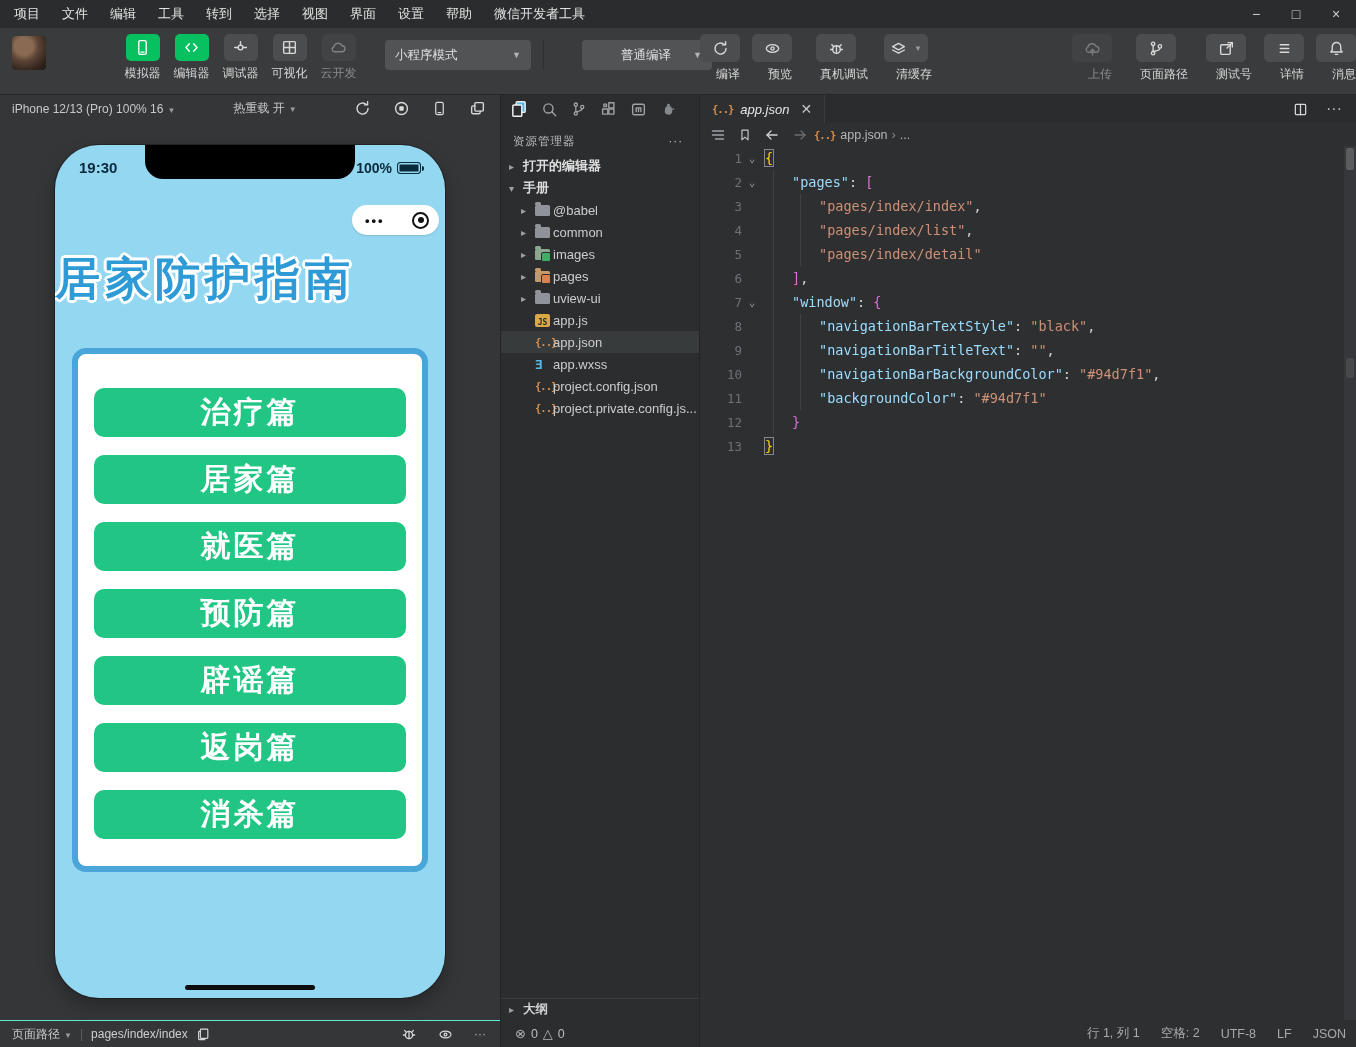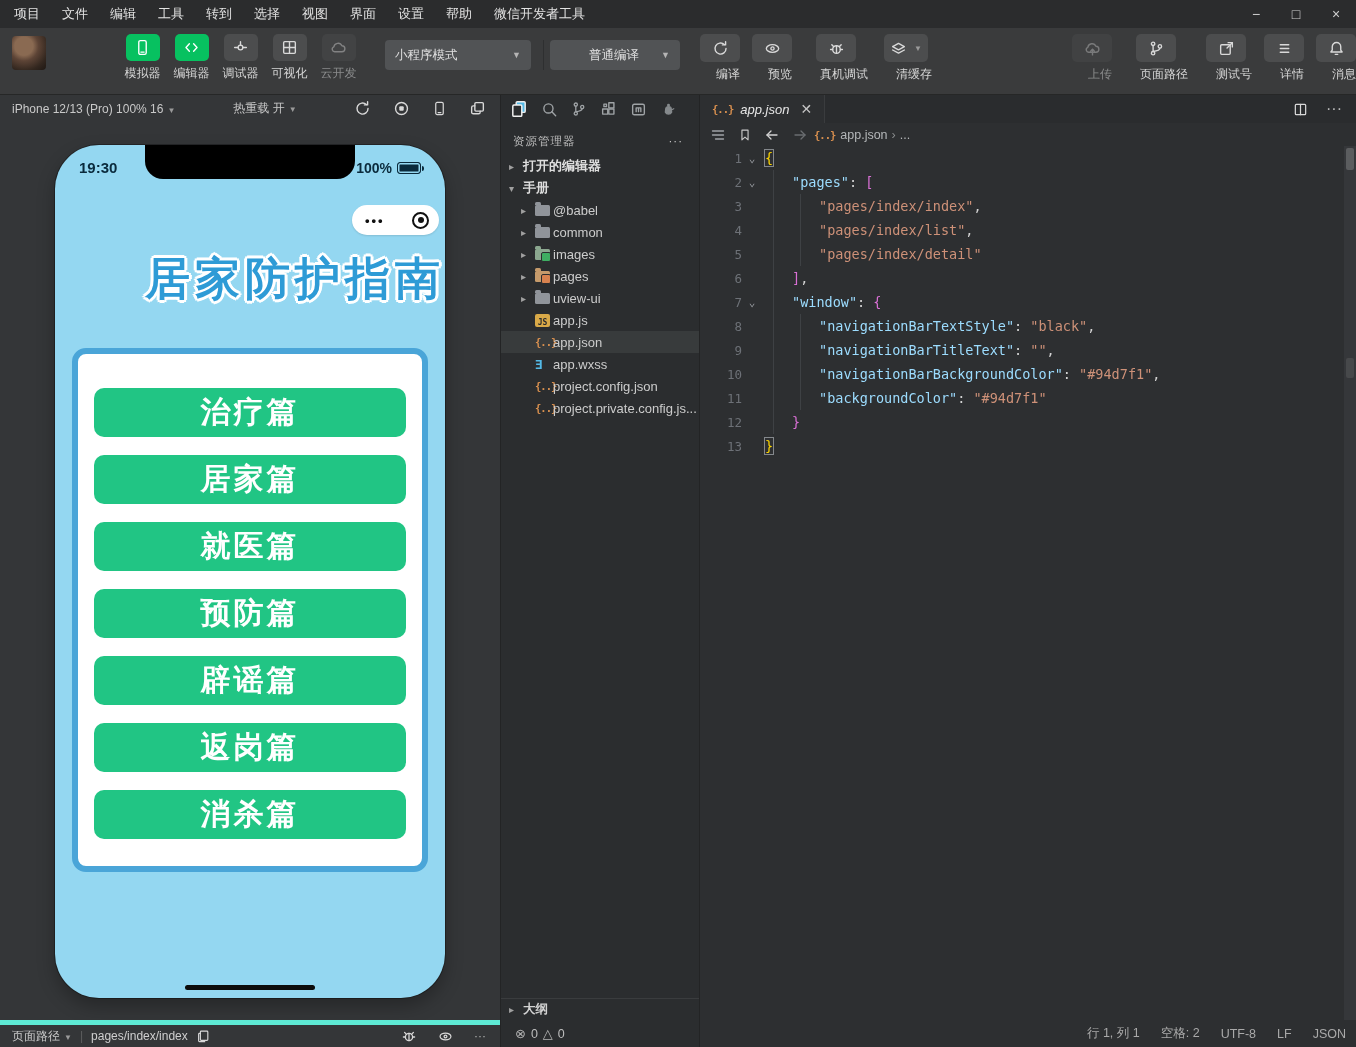--- a/index.html
+++ b/index.html
@@ -52,26 +52,26 @@
   .phone { position:absolute; left:55px; top:50px; width:390px; height:853px; border-radius:44px; background:#94d7f1; overflow:hidden; box-shadow:0 0 0 1px rgba(0,0,0,.3),0 8px 18px rgba(0,0,0,.28); }
   .notch { position:absolute; left:50%; transform:translateX(-50%); top:0; width:210px; height:34px; background:#000; border-radius:0 0 18px 18px; }
   .p-status { position:absolute; left:0; top:14px; width:100%; padding:0 24px; display:flex; align-items:center; font-size:15px; font-weight:bold; color:#0a2a3c; }
   .p-batt-group { margin-left:auto; display:flex; align-items:center; gap:5px; font-size:14px; }
   .batt { width:24px; height:12px; border:1.5px solid #0a2a3c; border-radius:3px; position:relative; background:#0a2a3c; box-shadow:inset 0 0 0 1.5px #94d7f1; }
   .batt:after { content:""; position:absolute; right:-4px; top:3px; width:2.5px; height:5px; background:#0a2a3c; border-radius:0 2px 2px 0; }
   .capsule { position:absolute; right:6px; top:60px; width:87px; height:30px; background:#fff; border-radius:16px; display:flex; align-items:center; box-shadow:0 1px 2px rgba(0,0,0,.12); }
   .cap-dots { margin-left:13px; letter-spacing:2px; color:#111; font-size:13px; font-weight:bold; line-height:1; }
   .cap-target { margin-left:auto; margin-right:10px; width:17px; height:17px; border:2px solid #111; border-radius:50%; display:flex; align-items:center; justify-content:center; }
   .cap-target i { width:6px; height:6px; background:#111; border-radius:50%; }
-  .p-title { position:absolute; left:0; top:104px; width:100%; text-align:right; font-size:45px; font-weight:900; letter-spacing:5px; color:#2e9bd6;
+  .p-title { position:absolute; left:0; top:104px; width:100%; text-align:left; font-size:45px; font-weight:900; letter-spacing:5px; color:#2e9bd6;
              text-shadow:-2px -2px 0 #fff,2px -2px 0 #fff,-2px 2px 0 #fff,2px 2px 0 #fff,0 -3px 0 #fff,0 3px 0 #fff,-3px 0 0 #fff,3px 0 0 #fff; }
   .card { position:absolute; left:17px; top:203px; width:356px; height:524px; background:#fff; border:6px solid #4aa5d8; border-radius:14px; }
   .p-btn { position:absolute; left:50%; transform:translateX(-50%); width:312px; height:49px; background:#21c584; border-radius:10px; color:#fff; font-size:30px; font-weight:900; letter-spacing:3px; display:flex; align-items:center; justify-content:center; }
   .homebar { position:absolute; left:50%; transform:translateX(-50%); bottom:8px; width:130px; height:5px; background:#0c0c0c; border-radius:3px; }
-  .sim-bottom { position:absolute; left:0; bottom:0; width:100%; height:27px; display:flex; align-items:center; font-size:12px; color:#bdbdbd; border-top:5px solid #5eead4; }
+  .sim-bottom { position:absolute; left:0; bottom:0; width:100%; height:27px; display:flex; align-items:center; font-size:12px; color:#bdbdbd; border-top:1px solid #5eead4; }
   .sb-label { margin-left:12px; color:#c9c9c9; }
   .sb-div { margin:0 8px; color:#5c5d5e; }
   .sb-path { color:#cfcfcf; }
   .sim-bottom .right-icons { margin-left:auto; margin-right:14px; display:flex; gap:20px; align-items:center; color:#b5b5b5; }
 
   
   .activity { position:absolute; left:0; top:0; width:100%; height:28px; display:flex; align-items:center; gap:13px; padding-left:9px; }
   .exp-header { position:absolute; left:0; top:36px; width:100%; height:20px; display:flex; align-items:center; font-size:11.5px; color:#bdbdbd; letter-spacing:1px; }
   .exp-header .t { margin-left:12px; }
   .exp-header .more { margin-left:auto; margin-right:16px; color:#c9c9c9; letter-spacing:1px; }
@@ -210,21 +210,21 @@
             </span>
           </div>
           <div class="lbl">云开发</div>
         </div>
       </div>
     <div class="select" style="left:385px;width:146px;">
         <span>小程序模式</span>
         <span class="caret">▼</span>
       </div>
     <div class="vsep" style="left:543px;"></div>
-    <div class="select" style="left:550px;width:130px;padding-left:39px;">
+    <div class="select" style="left:582px;width:130px;padding-left:39px;">
         <span>普通编译</span>
         <span class="caret">▼</span>
       </div>
     <div class="act-group" style="left:694px;">
         <div class="act-item">
           <div class="ibox">
             <span>
               <svg width="17" height="17" viewBox="0 0 16 16" class="icon-svg">
                 <path d="M13.2 8a5.2 5.2 0 1 1-1.6-3.7"></path>
                 <polyline points="12.8 1.6 12.8 4.6 9.8 4.6"></polyline>

